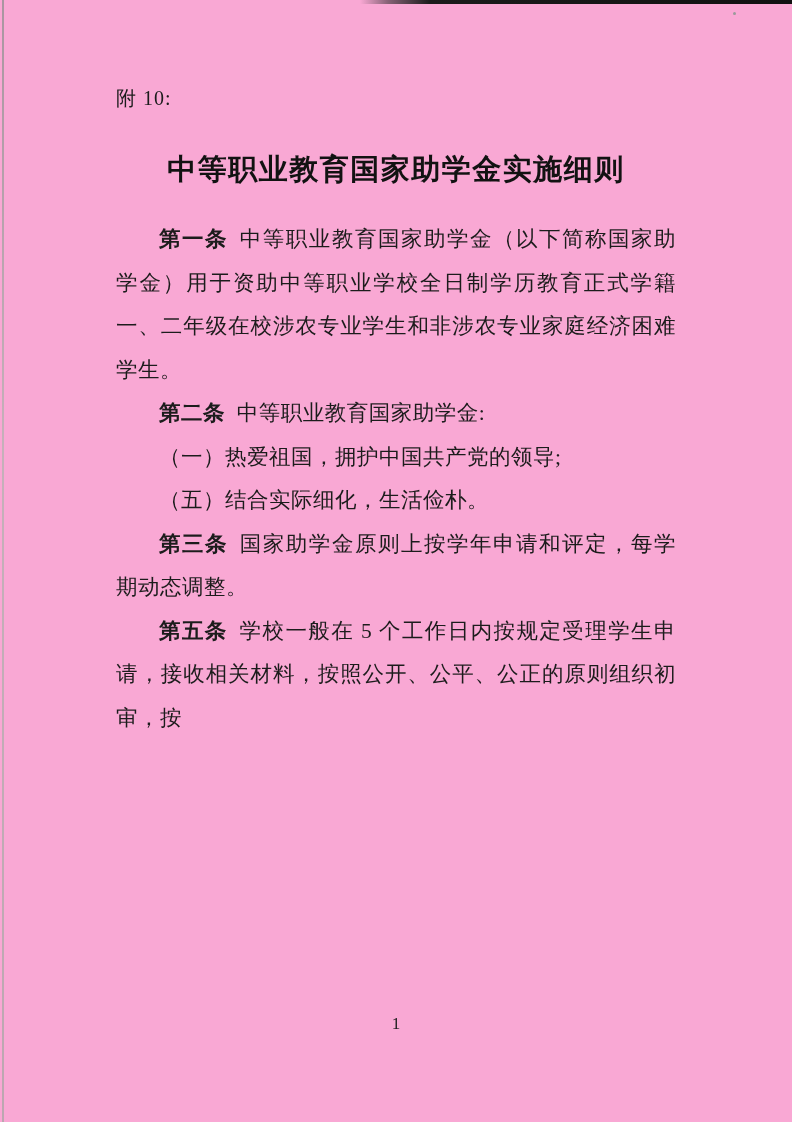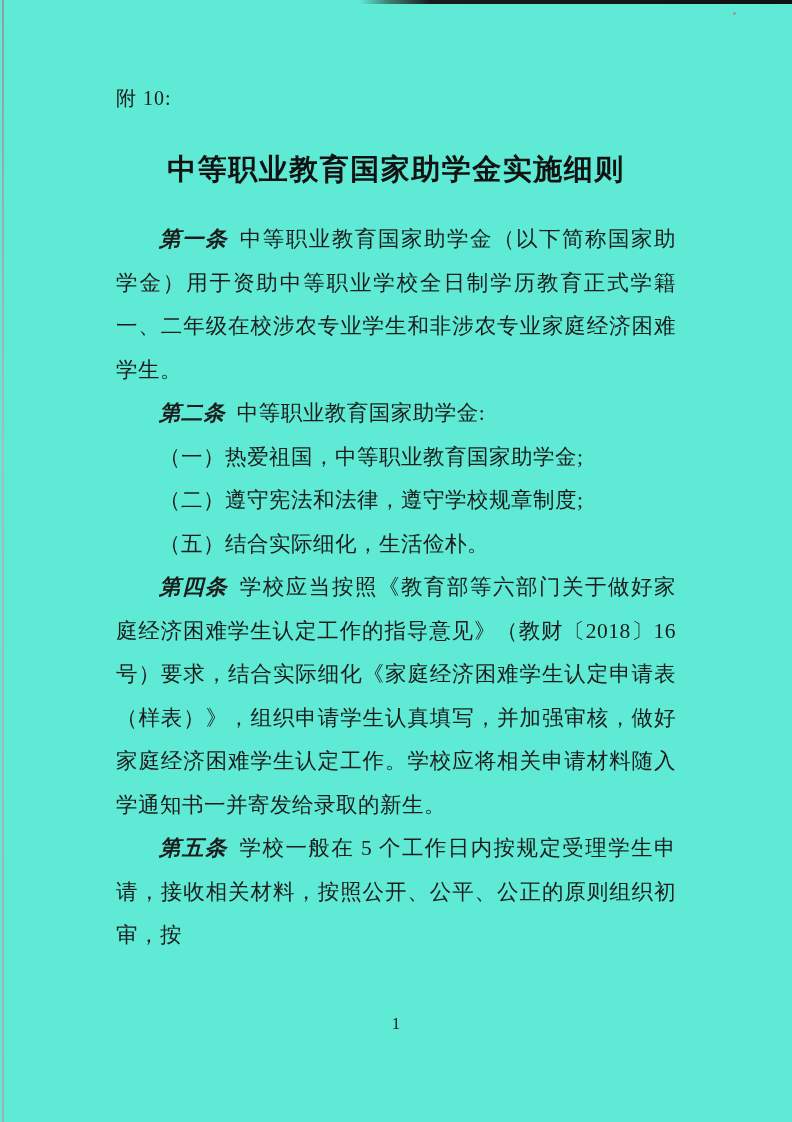--- a/index.html
+++ b/index.html
@@ -4,21 +4,21 @@
 <style>
   html, body {
     margin: 0;
     padding: 0;
     background: #ffffff;
   }
   .page {
     position: relative;
     width: 792px;
     height: 1122px;
-    background: #5eead4;
+    background: #f9a8d4;
     overflow: hidden;
     font-family: "Liberation Serif", "DejaVu Serif", serif;
     color: #1c1c1c;
   }
   
   .edge-left {
     position: absolute;
     left: 2px;
     top: 0;
     width: 2px;
@@ -67,21 +67,20 @@
   .paragraphs p {
     margin: 0;
     font-size: 21.5px;
     line-height: 43.5px;
     text-align: justify;
     text-indent: 2em;
     letter-spacing: 0.5px;
   }
   .paragraphs p b.article-label {
     font-weight: bold;
-    font-style: italic;
   }
   .paragraphs p b.article-label:not(:empty) {
     margin-right: 0.55em;
   }
   .page-number {
     position: absolute;
     top: 1013px;
     left: 0;
     right: 0;
     text-align: center;
@@ -101,24 +100,23 @@
 
   <div class="content">
 
     <div class="attachment-label">附 10:</div>
 
     <h1 class="doc-title">中等职业教育国家助学金实施细则</h1>
 
     <div class="paragraphs">
       <p><b class="article-label">第一条</b><span>中等职业教育国家助学金（以下简称国家助学金）用于资助中等职业学校全日制学历教育正式学籍一、二年级在校涉农专业学生和非涉农专业家庭经济困难学生。</span></p>
       <p><b class="article-label">第二条</b><span>中等职业教育国家助学金:</span></p>
-      <p><b class="article-label"></b><span>（一）热爱祖国，中等职业教育国家助学金;</span></p>
-      <p><b class="article-label"></b><span>（二）遵守宪法和法律，遵守学校规章制度;</span></p>
+      <p><b class="article-label"></b><span>（一）热爱祖国，拥护中国共产党的领导;</span></p>
       <p><b class="article-label"></b><span>（五）结合实际细化，生活俭朴。</span></p>
-      <p><b class="article-label">第四条</b><span>学校应当按照《教育部等六部门关于做好家庭经济困难学生认定工作的指导意见》（教财〔2018〕16 号）要求，结合实际细化《家庭经济困难学生认定申请表（样表）》，组织申请学生认真填写，并加强审核，做好家庭经济困难学生认定工作。学校应将相关申请材料随入学通知书一并寄发给录取的新生。</span></p>
+      <p><b class="article-label">第三条</b><span>国家助学金原则上按学年申请和评定，每学期动态调整。</span></p>
       <p><b class="article-label">第五条</b><span>学校一般在 5 个工作日内按规定受理学生申请，接收相关材料，按照公开、公平、公正的原则组织初审，按</span></p>
     </div>
 
   </div>
 
   <div class="page-number">1</div>
 
 </div>
 
 </body></html>

